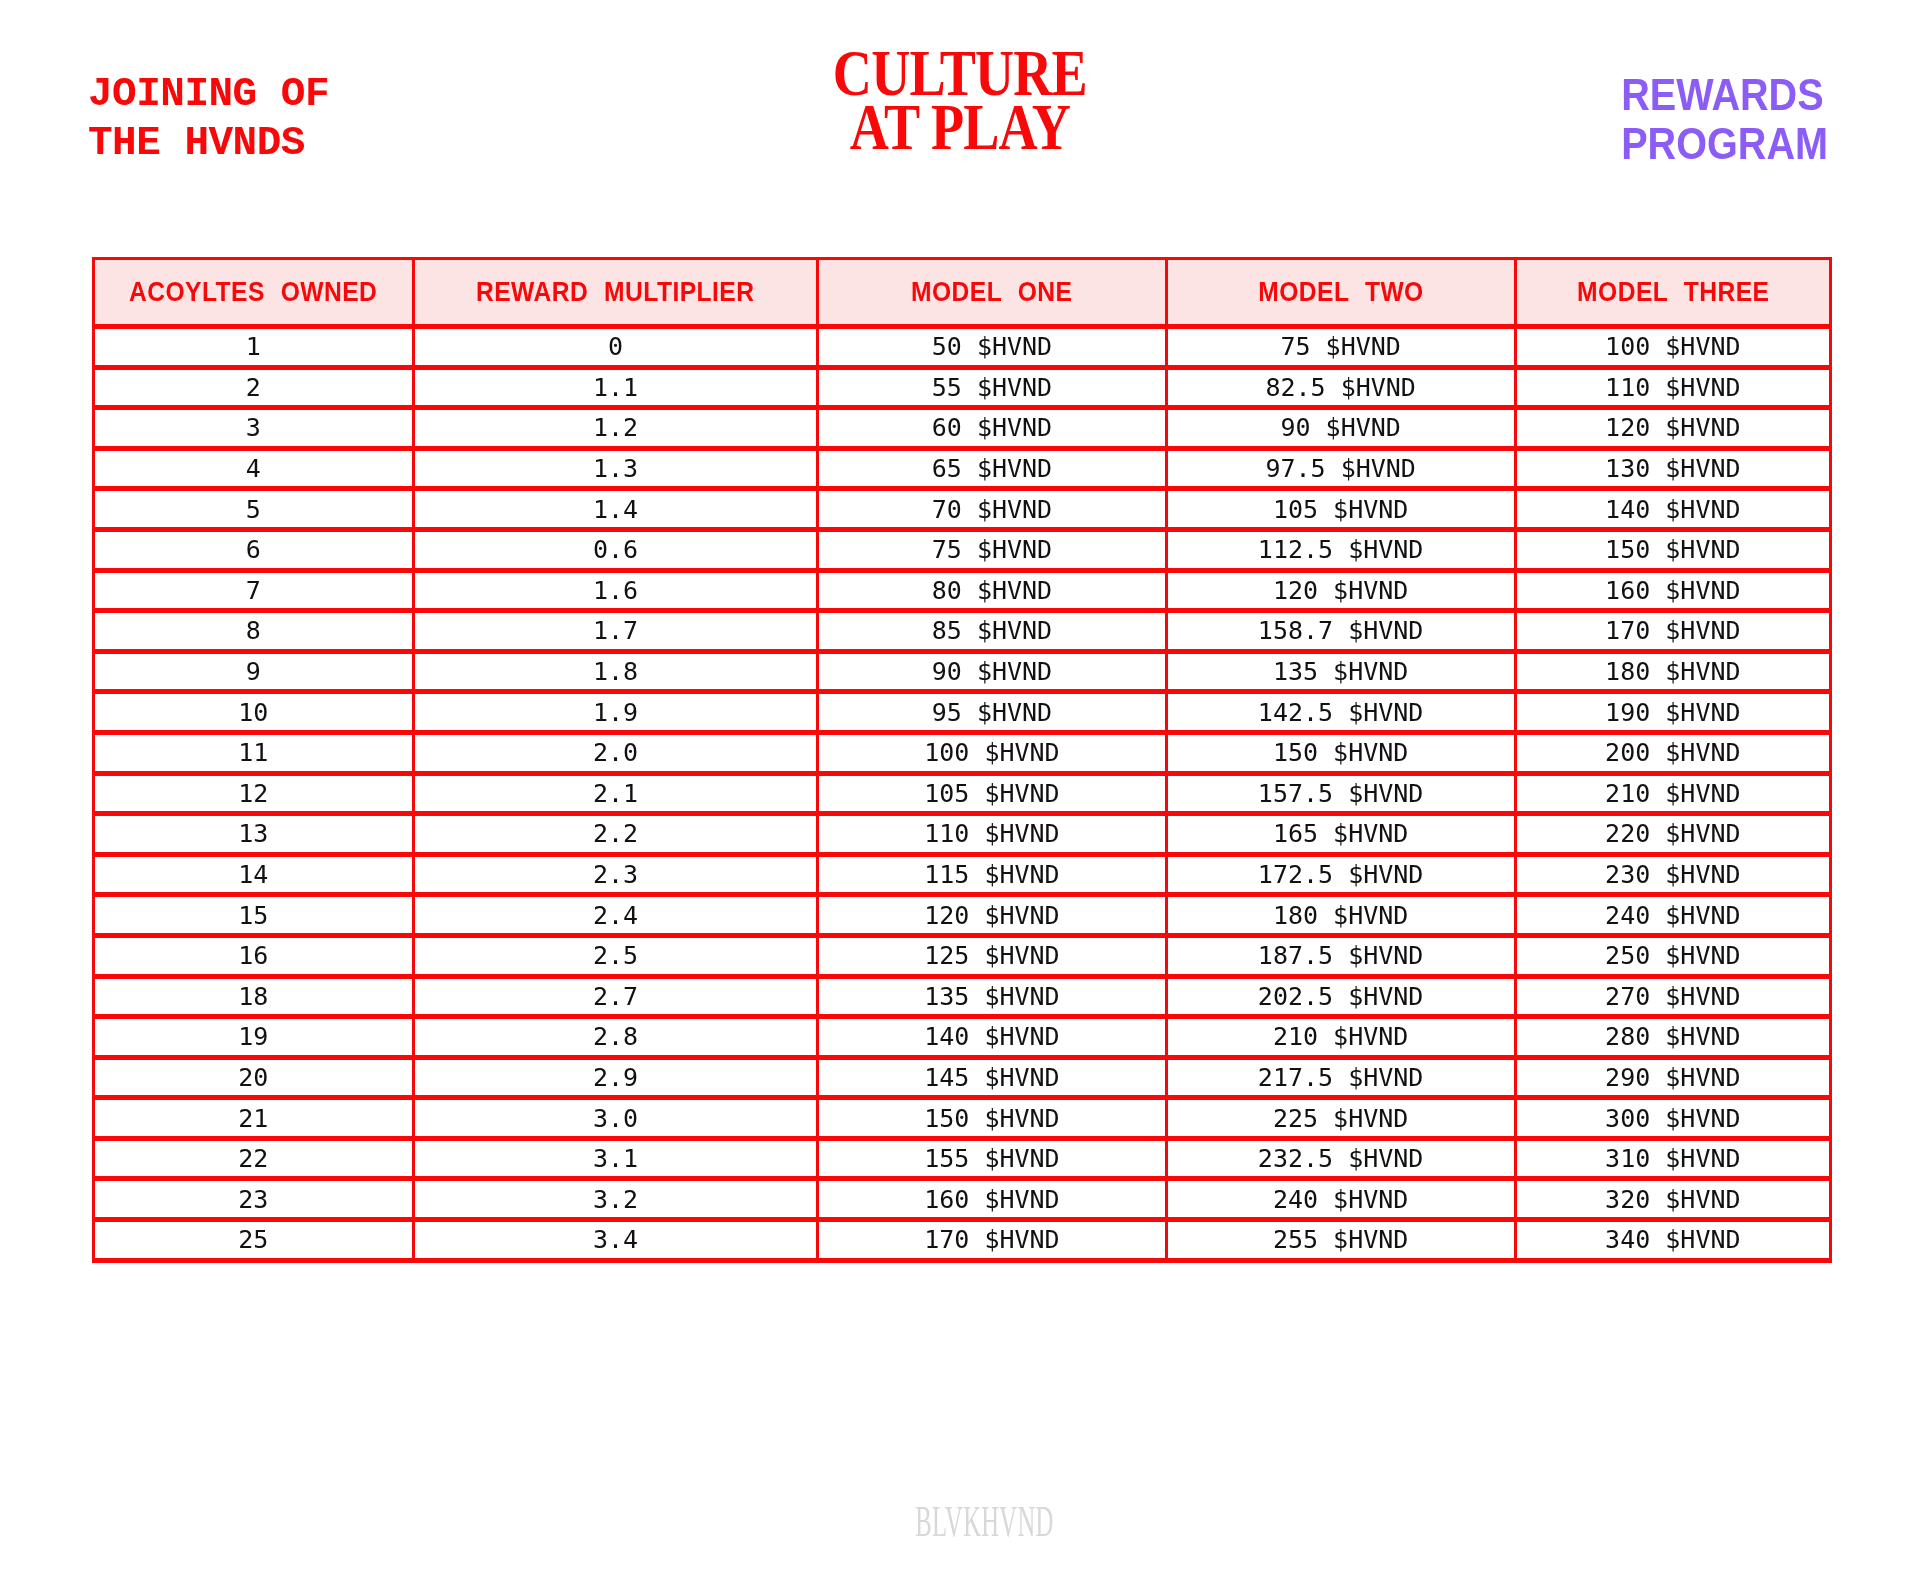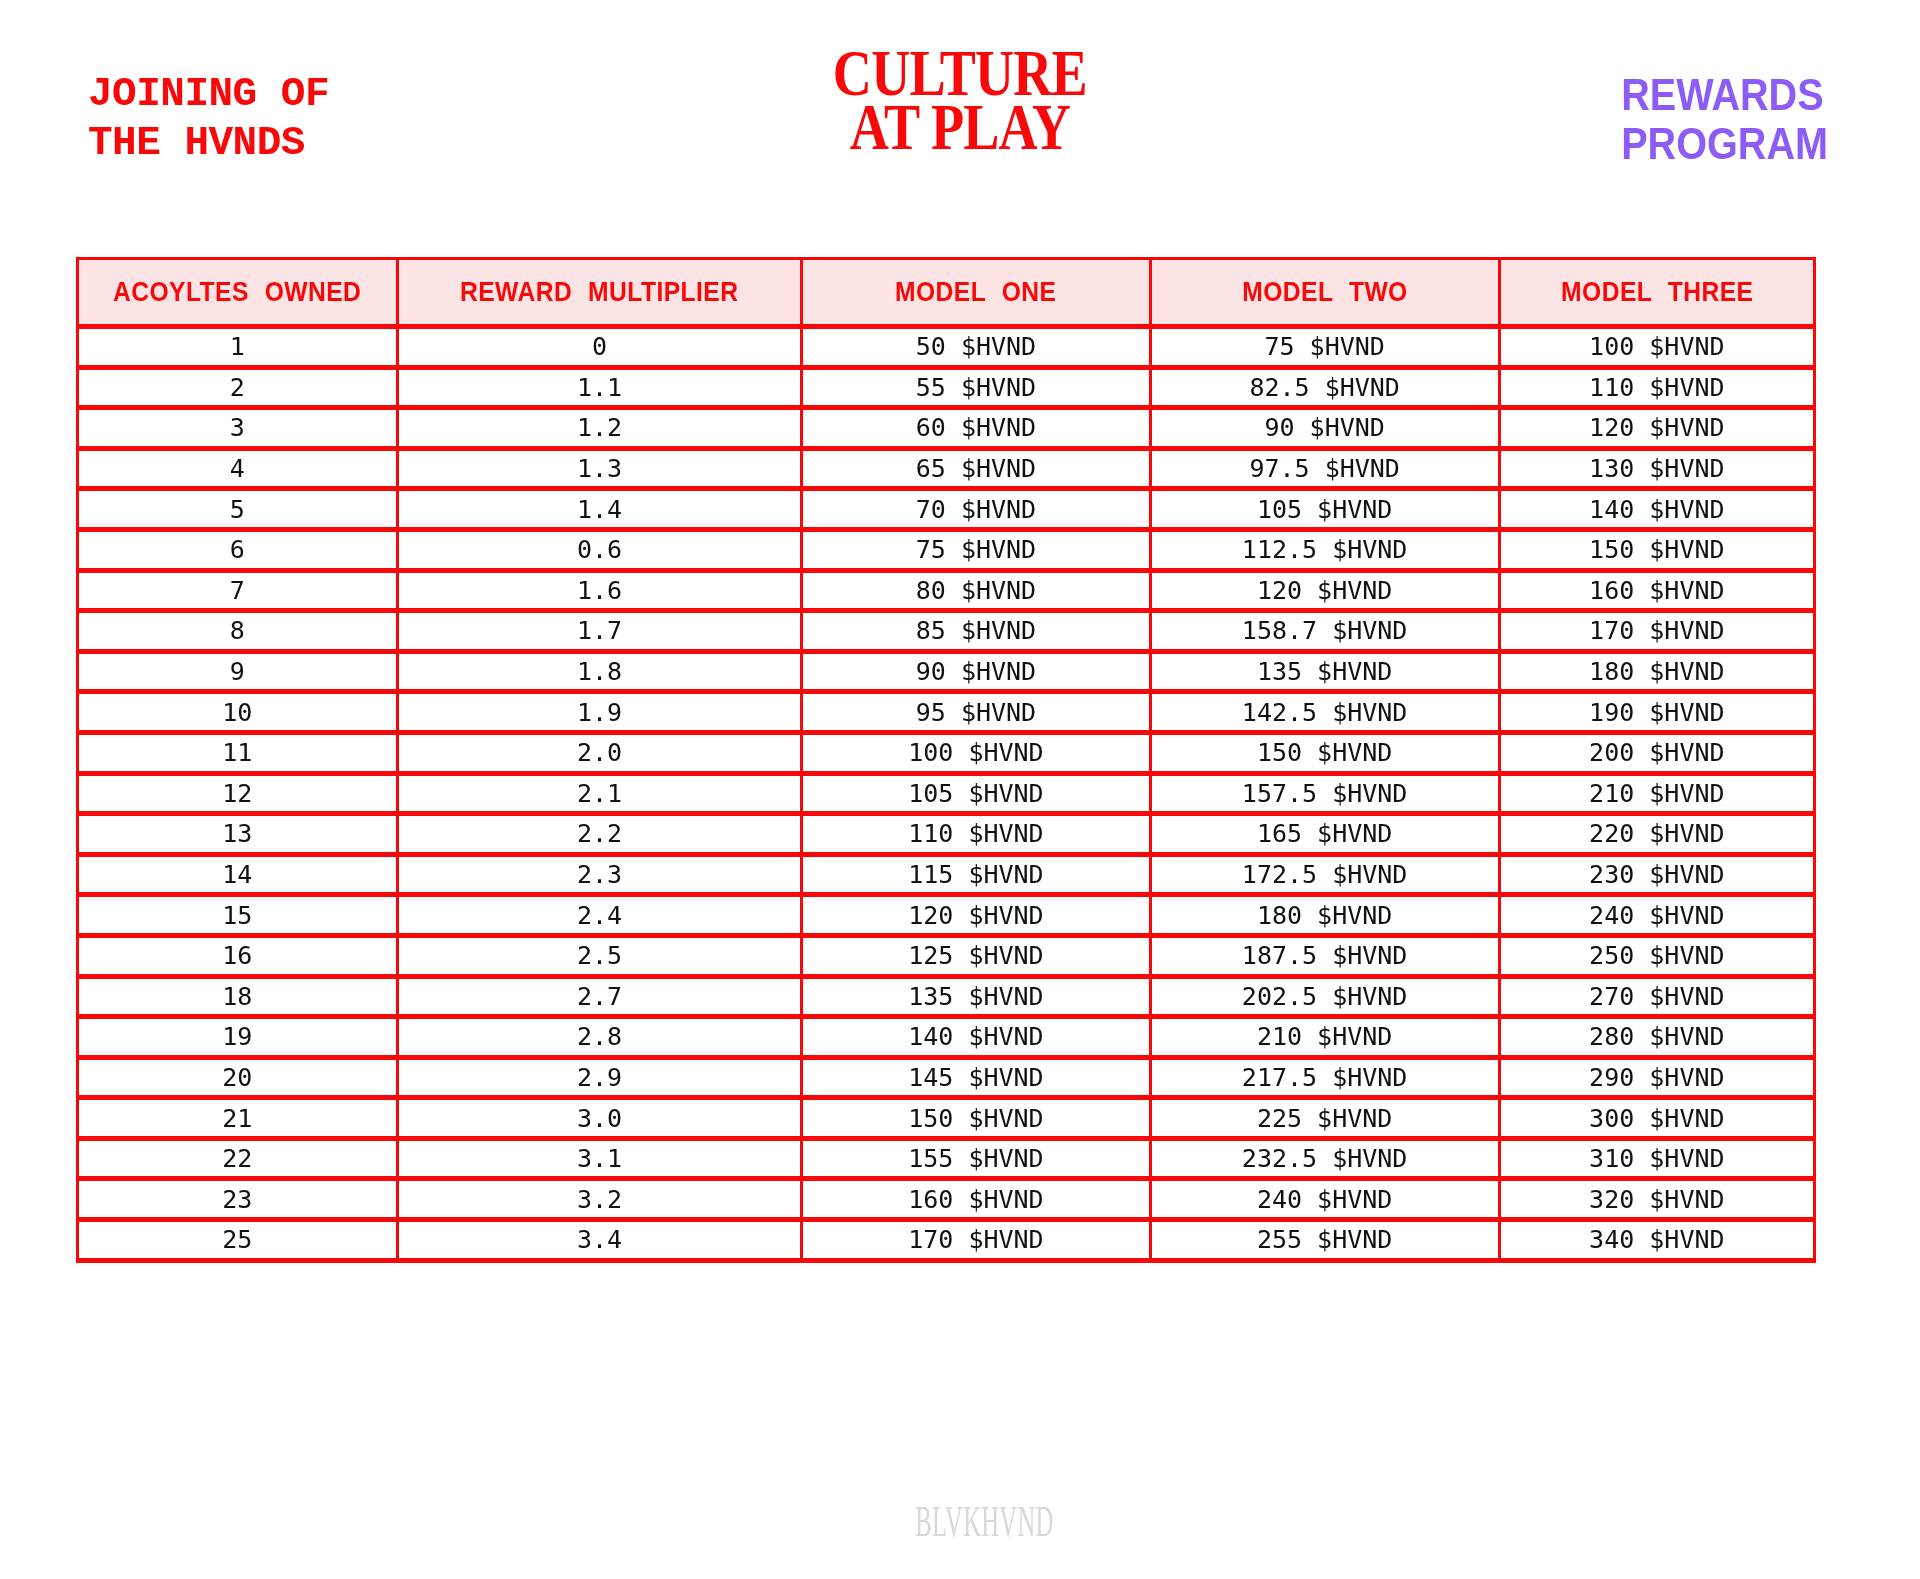--- a/index.html
+++ b/index.html
@@ -25,21 +25,21 @@
   .right-title {
     position:absolute; right:92px; top:70px; text-align:left; color:#8b5cf6;
   }
   .right-title .stack {
     display:inline-block; transform:scaleX(0.88); transform-origin:right top;
     font-family:"Liberation Sans", sans-serif; font-weight:bold;
     font-size:45px; line-height:49px; letter-spacing:0px;
   }
 
   
-  .table-wrap { position:absolute; left:76px; top:257px; width:1740px; }
+  .table-wrap { position:absolute; left:92px; top:257px; width:1740px; }
   table { width:100%; border-collapse:collapse; table-layout:fixed;
           border:3px solid #f80808; }
   col.c1{width:18.4%} col.c2{width:23.3%} col.c3{width:20.05%}
   col.c4{width:20.1%} col.c5{width:18.15%}
 
   th {
     background:#fde4e4; height:68px; text-align:center; vertical-align:middle;
     border-left:3px solid #f80808; border-right:3px solid #f80808;
     border-bottom:5px solid #f80808; color:#f80808;
   }

